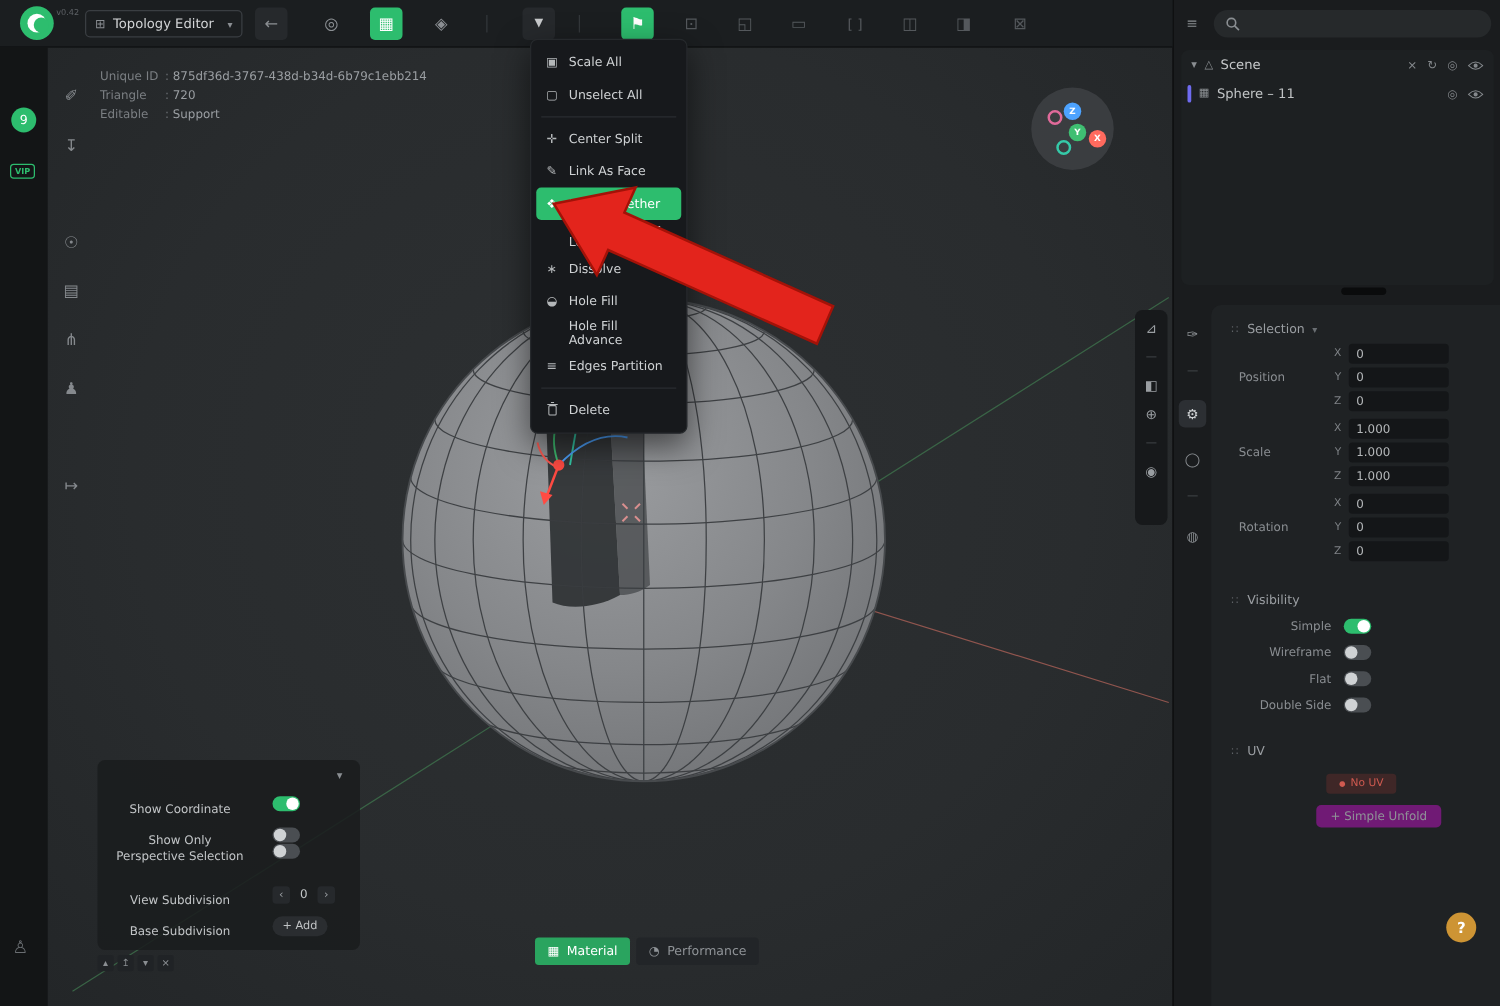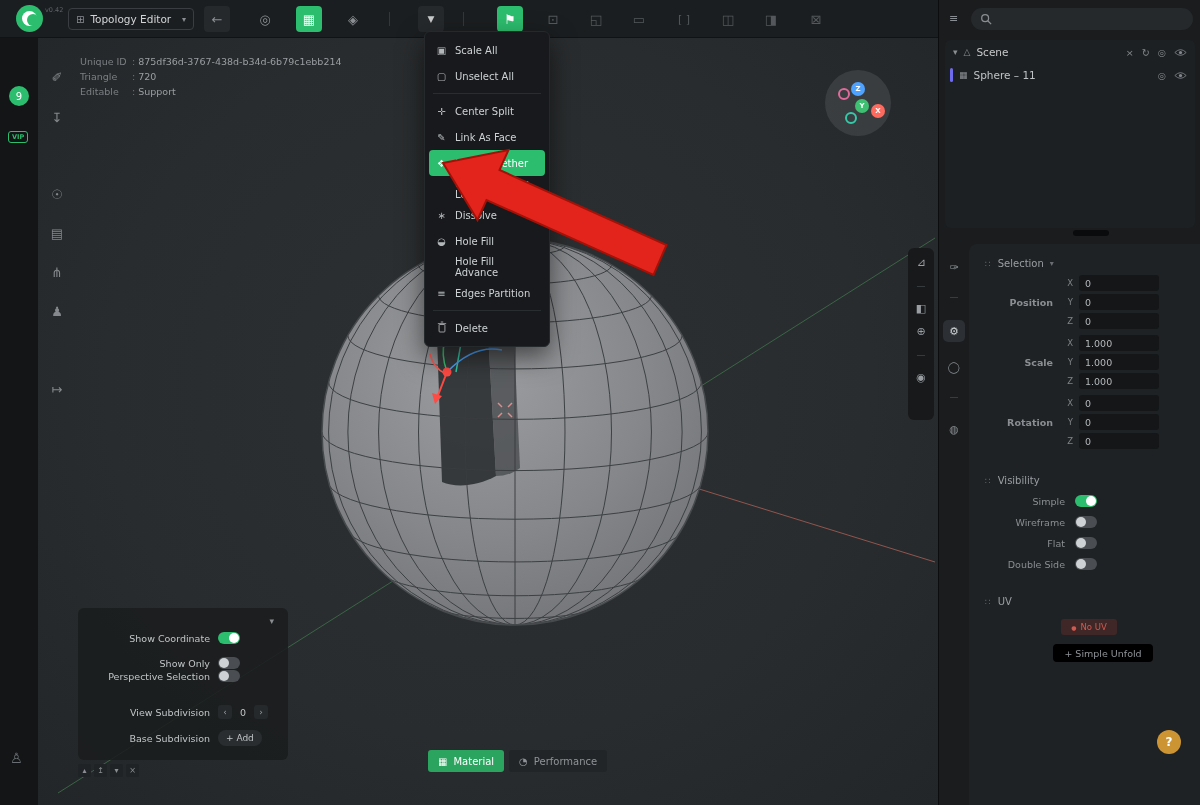--- a/index.html
+++ b/index.html
@@ -41,21 +41,21 @@
   .ng-ball{position:absolute;width:14px;height:14px;border-radius:50%;color:#fff;font-size:7px;font-weight:bold;display:flex;align-items:center;justify-content:center;}
   .ng-ring{position:absolute;width:12px;height:12px;border-radius:50%;border:2px solid;}
   
   .vtoolbar{position:absolute;left:870px;top:210px;width:26px;height:172px;background:#17191b;border-radius:6px;display:flex;flex-direction:column;align-items:center;padding-top:8px;gap:9px;}
   .vtoolbar span{color:#9a9ea2;font-size:11px;line-height:14px}
   .vtoolbar .vdash{color:#4a4e52;font-size:9px}
   
   .dpanel{position:absolute;left:40px;top:570px;width:210px;height:152px;background:rgba(26,28,30,0.88);border-radius:6px;}
   .dpanel .collapse{position:absolute;right:14px;top:8px;color:#8a8e92;font-size:9px}
   .drow{position:absolute;left:0;width:100%;display:flex;align-items:center;}
-  .drow .dlabel{width:140px;text-align:right;font-size:9.5px;color:#c2c5c7;padding-right:8px;}
+  .drow .dlabel{width:140px;text-align:center;font-size:9.5px;color:#c2c5c7;padding-right:8px;margin-top:10px;}
   .toggle{width:22px;height:12px;border-radius:6px;background:#4a4e52;position:relative;}
   .toggle::after{content:"";position:absolute;width:10px;height:10px;border-radius:50%;background:#cfd2d4;top:1px;left:1px;}
   .toggle.on{background:#2dbd6e}
   .toggle.on::after{left:11px;background:#fff}
   .stepbtn{width:14px;height:14px;border-radius:3px;background:#26292c;color:#9a9ea2;font-size:9px;display:flex;align-items:center;justify-content:center;}
   .stepval{width:22px;text-align:center;color:#c2c5c7;font-size:9.5px;}
   .addbtn{height:16px;padding:0 8px;border-radius:8px;background:#2a2d30;color:#c0c3c5;font-size:9px;display:flex;align-items:center;}
   .minirow{position:absolute;left:40px;top:726px;display:flex;gap:3px;}
   .minibtn{width:13px;height:13px;border-radius:2px;background:#202326;color:#8a8e92;font-size:8px;display:flex;align-items:center;justify-content:center;}
   
@@ -85,28 +85,28 @@
   .rp-handle{position:absolute;left:134px;top:230px;width:36px;height:6px;background:#0a0b0c;border-radius:3px;}
   .rp-tabs{position:absolute;left:0;top:244px;width:30px;display:flex;flex-direction:column;align-items:center;color:#8a8e92;}
   .rp-tab{width:22px;height:22px;display:flex;align-items:center;justify-content:center;font-size:11px;border-radius:5px;}
   .rp-tab.on{background:#2c2f33;color:#cfd2d4;}
   .rp-tabdash{color:#4a4e52;font-size:9px;height:14px;}
   .rp-content{position:absolute;left:30px;top:244px;width:232px;height:561px;background:#1f2224;border-radius:8px 0 0 0;overflow:hidden;}
   .sechead{display:flex;align-items:center;gap:6px;margin:14px 0 6px 16px;color:#9a9ea2;font-size:10px;}
   .sechead .grip{color:#5e6266;font-size:9px;letter-spacing:1px}
   .sechead .schev{color:#6a6e72;font-size:8px}
   .coord-group{position:relative;margin:0 0 6px;}
-  .coord-grouplabel{position:absolute;left:22px;top:50%;transform:translateY(-50%);width:62px;text-align:right;color:#8a8e92;font-size:9.5px;font-weight:bold;}
+  .coord-grouplabel{position:absolute;left:22px;top:50%;transform:translateY(-50%);width:62px;color:#8a8e92;font-size:9.5px;}
   .coord-row{display:flex;align-items:center;justify-content:flex-end;gap:6px;padding-right:42px;margin:3px 0;}
   .axis{font-size:8.5px;color:#7e8286;}
   .coord-input{width:80px;height:16px;background:#141618;border-radius:3px;font-size:9.5px;color:#b5b8ba;display:flex;align-items:center;padding-left:6px;}
   .vis-row{display:flex;align-items:center;justify-content:flex-end;gap:10px;padding-right:104px;margin:9px 0;font-size:9.5px;color:#8a8e92;}
   .uv-badge{margin:12px 0 0 92px;width:56px;height:16px;border-radius:3px;background:rgba(176,58,52,0.22);color:#cf5a50;font-size:8.5px;display:flex;align-items:center;justify-content:center;gap:4px;}
   .uv-badge .dot{font-size:6px}
-  .unfold-btn{margin:9px 0 0 84px;width:100px;height:18px;border-radius:4px;background:#000000;color:#8f9397;font-size:9.5px;display:flex;align-items:center;justify-content:center;}
+  .unfold-btn{margin:9px 0 0 84px;width:100px;height:18px;border-radius:4px;background:#701a75;color:#8f9397;font-size:9.5px;display:flex;align-items:center;justify-content:center;}
   .helpfab{position:absolute;left:218px;top:730px;width:24px;height:24px;border-radius:50%;background:#cd9434;color:#fff;font-size:12px;font-weight:bold;display:flex;align-items:center;justify-content:center;}
   .eyeicon svg{display:block}
 </style>
 </head>
 <body>
 
 <div id="app">
 
   <div class="viewport">
     <svg width="900" height="767" viewBox="0 0 900 767">

